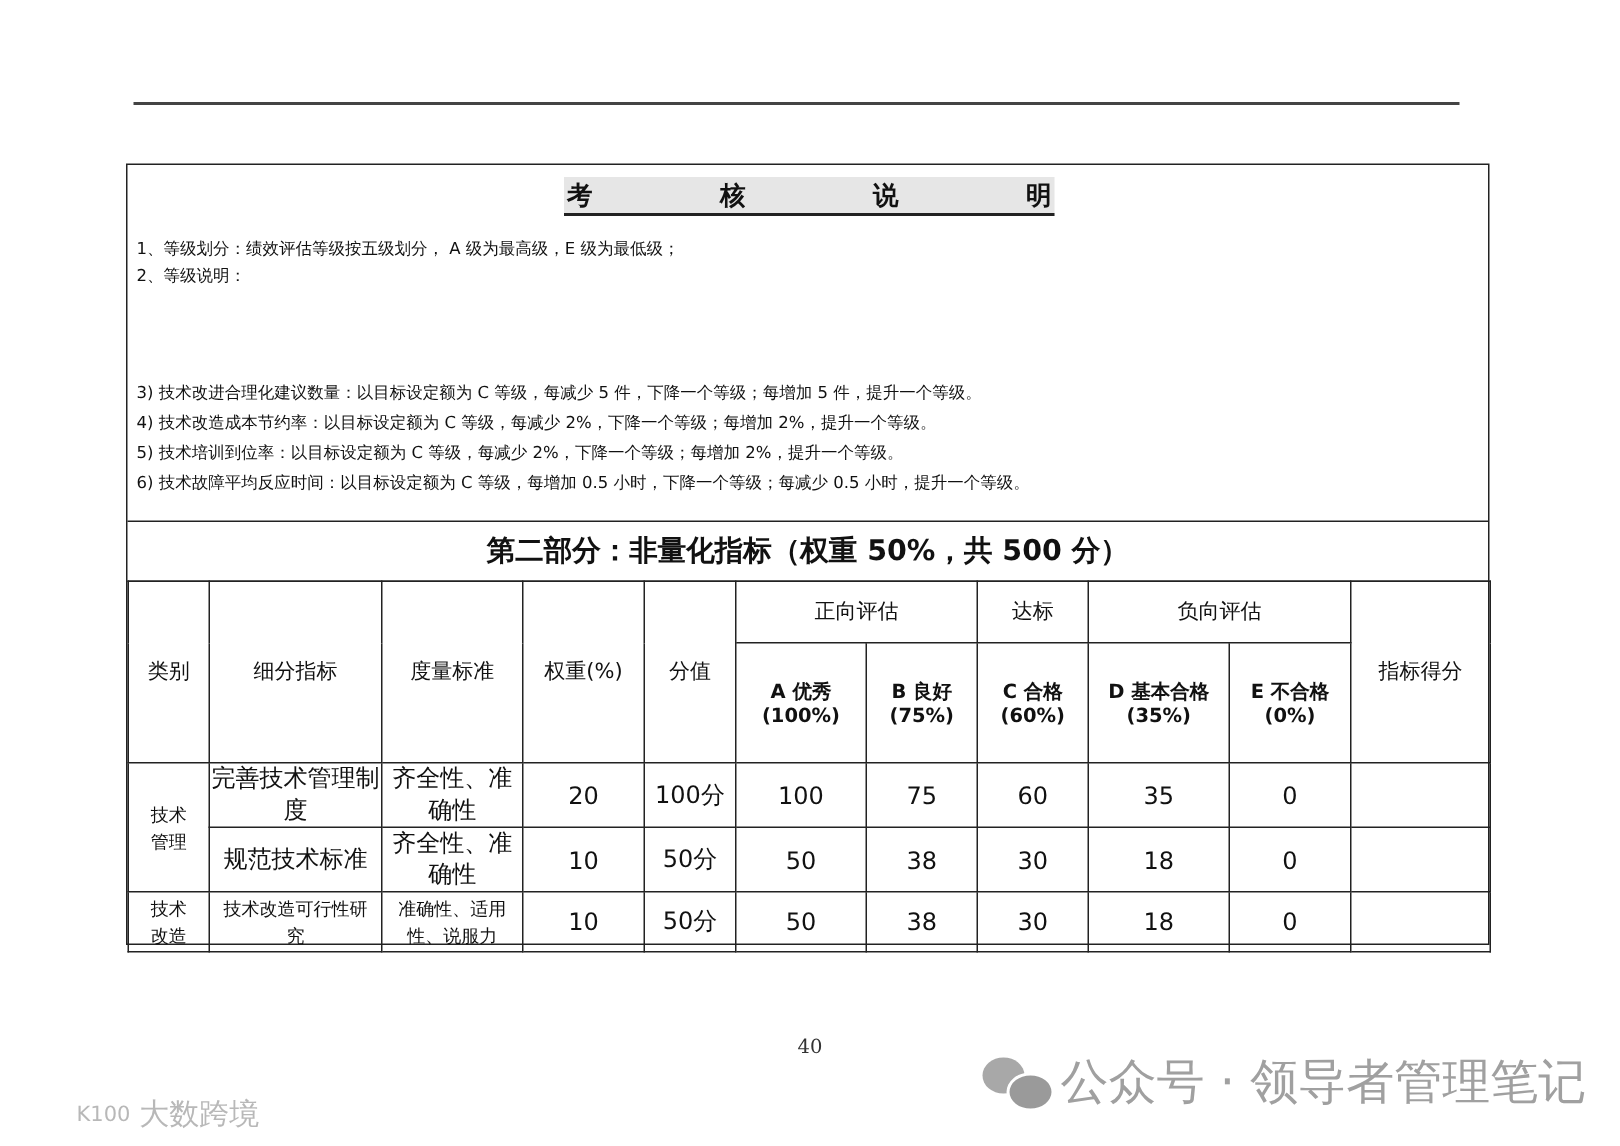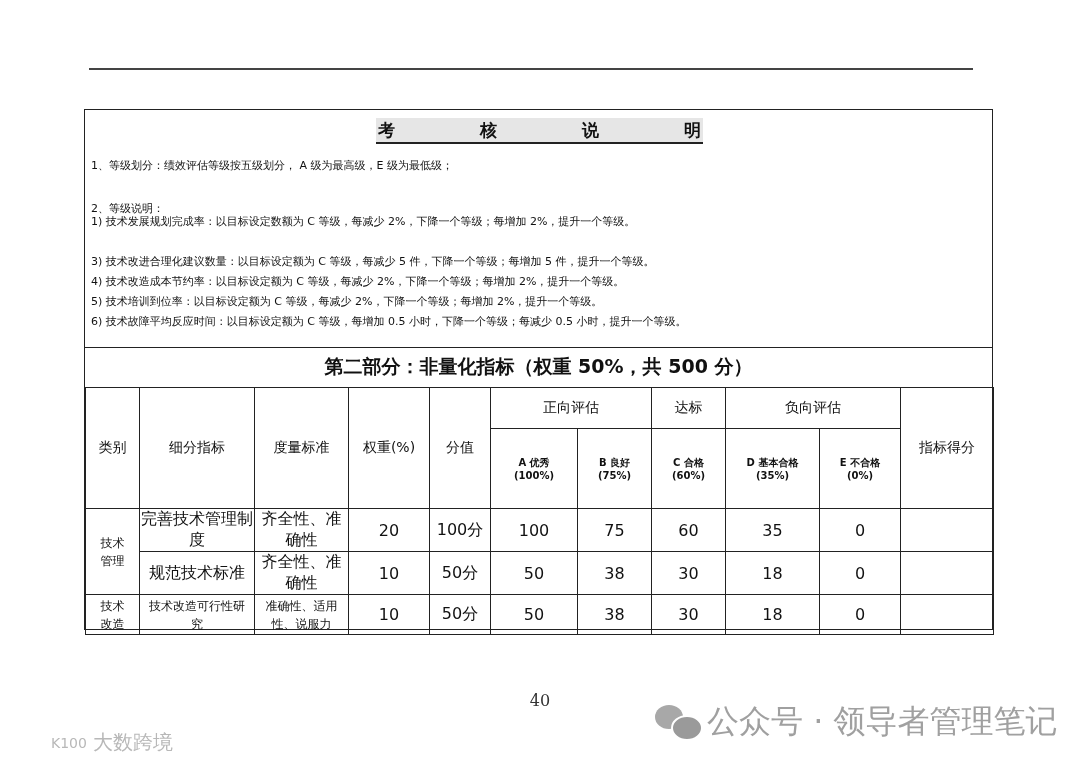--- a/index.html
+++ b/index.html
@@ -6,46 +6,45 @@
   body{width:1080px;height:764px;background:#ffffff;position:relative;overflow:hidden;font-family:"DejaVu Sans","Liberation Sans",sans-serif;color:#111;}
   .top-rule{position:absolute;left:89px;top:68px;width:884px;height:2px;background:#444;}
   .frame{position:absolute;left:84px;top:109px;width:909px;height:521px;border:1.5px solid #222;box-sizing:border-box;}
   .notes{position:absolute;left:0;top:0;width:100%;height:237px;border-bottom:1.5px solid #222;}
   .notes-title{position:absolute;left:291px;top:8px;width:327px;height:26px;background:#e6e6e6;border-bottom:2px solid #222;display:flex;justify-content:space-between;align-items:center;padding:0 2px;box-sizing:border-box;font-weight:bold;font-size:17px;}
   .note-line{position:absolute;left:6px;font-size:11px;white-space:nowrap;color:#111;}
   .sec-title{position:absolute;left:0;top:237px;width:100%;height:40px;border-bottom:1.5px solid #222;display:flex;align-items:center;justify-content:center;font-weight:bold;font-size:19px;}
   table{position:absolute;left:0;top:277px;border-collapse:collapse;table-layout:fixed;width:908px;}
   td,th{border:1.2px solid #222;text-align:center;vertical-align:middle;padding:0;font-size:16px;}
   th{font-weight:normal;font-size:14px;}
-  .sub{font-size:10px;font-weight:bold;}
+  .sub{font-size:13px;font-weight:bold;}
   .pct{display:block;}
   .cell-sm{font-size:12px;line-height:18px;}
-  .page-num{position:absolute;left:0;width:1080px;top:691px;text-align:center;font-family:"DejaVu Serif",serif;font-size:16px;color:#333;}
+  .page-num{position:absolute;left:0;width:1080px;top:691px;text-align:center;font-family:"DejaVu Serif",serif;font-size:13px;color:#333;}
   .wm-right{position:absolute;left:655px;top:700px;display:flex;align-items:center;color:#a0a0a0;font-size:32px;}
   .wm-left{position:absolute;left:8px;top:729px;display:flex;align-items:center;color:#b8b8b8;font-size:20px;margin-left:43px;}
   .bubble{position:relative;width:46px;height:34px;margin-right:6px;}
   .bubble .b1{position:absolute;left:0;top:0;width:28px;height:24px;border-radius:50%;background:#a8a8a8;}
   .bubble .b2{position:absolute;left:16px;top:10px;width:28px;height:22px;border-radius:50%;background:#9a9a9a;border:2px solid #fff;}
 </style>
 </head>
 <body>
 
 <div class="top-rule"></div>
 
 <div class="frame">
   <div class="notes">
     <div class="notes-title">
       <span>考</span>
       <span>核</span>
       <span>说</span>
       <span>明</span>
     </div>
     <div class="note-line" style="top:48px">1、等级划分：绩效评估等级按五级划分，  A 级为最高级，E 级为最低级；</div>
-    <div class="note-line" style="top:91px">2、等级说明：</div>
-    <div class="note-line" style="top:104px">1)   技术发展规划完成率：以目标设定数额为 C 等级，每减少 2%，下降一个等级；每增加 2%，提升一个等级。</div>
+    <div class="note-line" style="top:66px">2、等级说明：</div>
     <div class="note-line" style="top:144px">3)   技术改进合理化建议数量：以目标设定额为 C 等级，每减少 5 件，下降一个等级；每增加 5 件，提升一个等级。</div>
     <div class="note-line" style="top:164px">4)   技术改造成本节约率：以目标设定额为 C 等级，每减少 2%，下降一个等级；每增加 2%，提升一个等级。</div>
     <div class="note-line" style="top:184px">5)   技术培训到位率：以目标设定额为 C 等级，每减少 2%，下降一个等级；每增加 2%，提升一个等级。</div>
     <div class="note-line" style="top:204px">6)   技术故障平均反应时间：以目标设定额为 C 等级，每增加 0.5 小时，下降一个等级；每减少 0.5 小时，提升一个等级。</div>
   </div>
 
   <div class="sec-title">第二部分：非量化指标（权重 50%，共 500 分）</div>
 
   <table>
     <colgroup>

